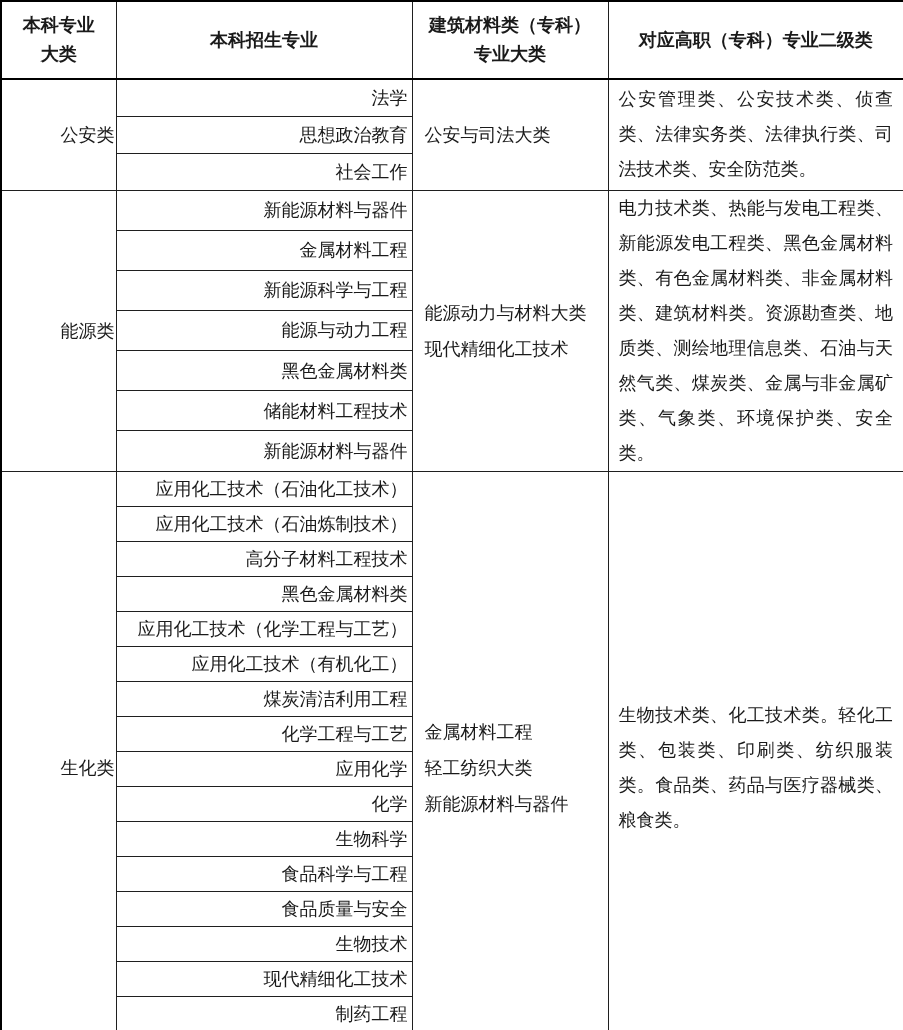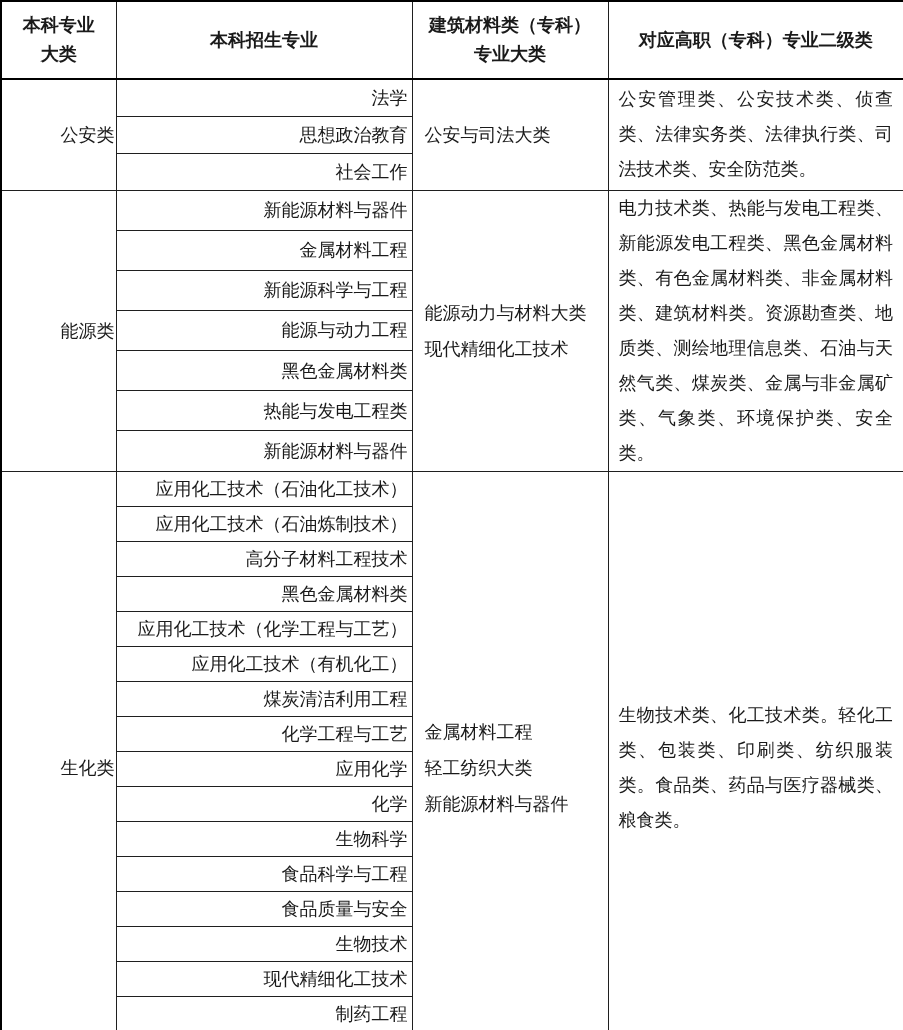--- a/index.html
+++ b/index.html
@@ -130,21 +130,21 @@
     <tr class="r2">
       <td class="major">新能源科学与工程</td>
     </tr>
     <tr class="r2">
       <td class="major">能源与动力工程</td>
     </tr>
     <tr class="r2">
       <td class="major">黑色金属材料类</td>
     </tr>
     <tr class="r2">
-      <td class="major">热能与发电工程类</td>
+      <td class="major">储能材料工程技术</td>
     </tr>
     <tr class="r2">
       <td class="major">新能源材料与器件</td>
     </tr>
 
     <tr class="r2">
       <td class="cat" rowspan="17">生化类</td>
       <td class="major">应用化工技术（石油化工技术）</td>
       <td class="voc" rowspan="17">
         <div>金属材料工程</div>

